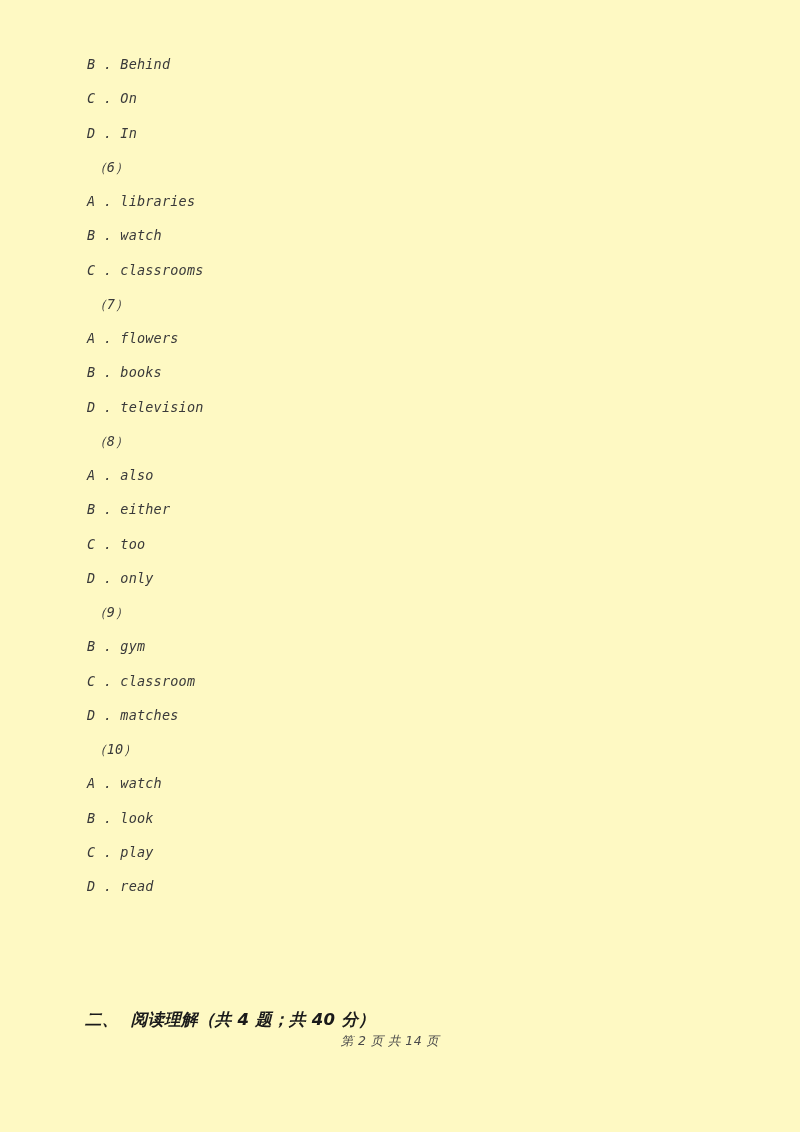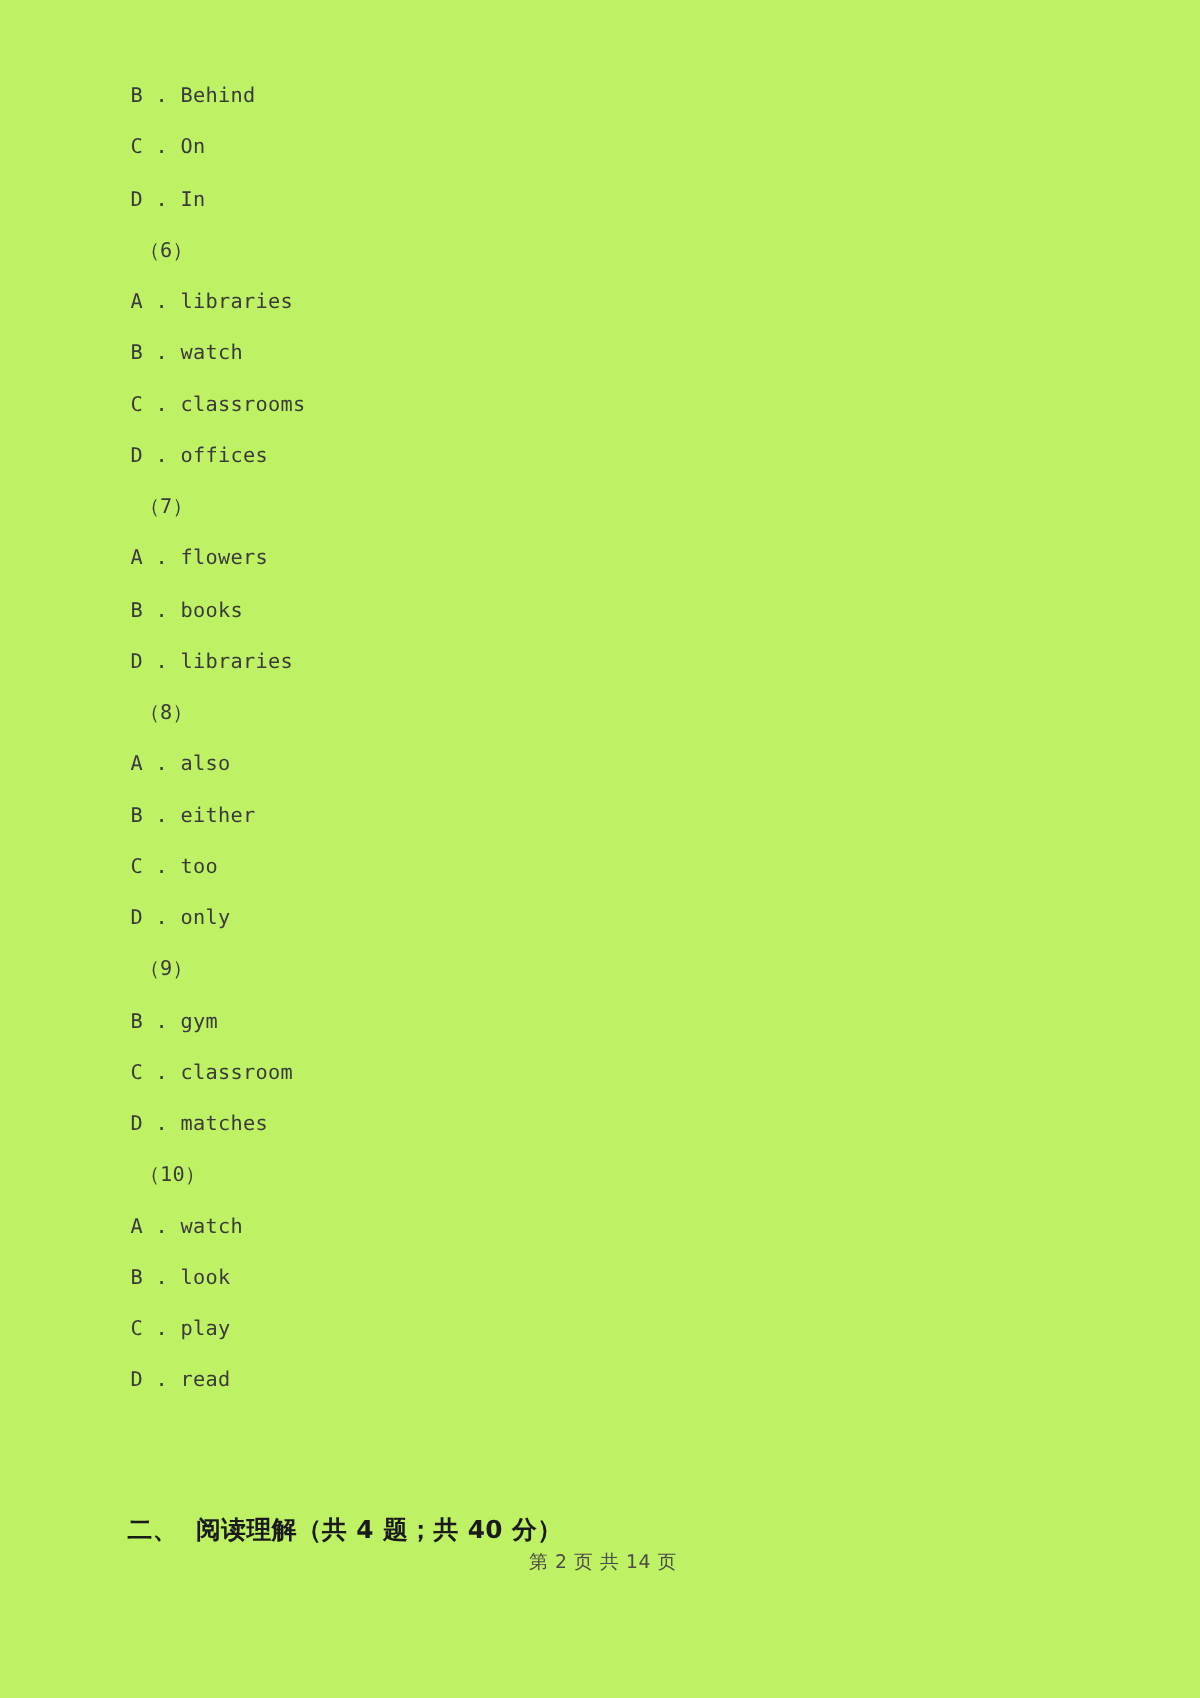--- a/index.html
+++ b/index.html
@@ -14,21 +14,22 @@
     font-family: "DejaVu Sans Mono", "Liberation Mono", monospace;
     overflow: hidden;
   }
 
   .page {
     position: absolute;
     left: 0;
     top: 0;
     width: 800px;
     height: 1132px;
-    background: #bef264;
+    background: #fef9c3;
+    font-style: italic;
   }
 
   .content {
     position: absolute;
     left: 86px;
     top: 47px;
     width: 640px;
   }
 
   
@@ -57,21 +58,21 @@
     font-family: "DejaVu Sans", "Liberation Sans", sans-serif;
     font-size: 16.5px;
     font-weight: bold;
     color: #1a1a1a;
     white-space: pre;
     letter-spacing: 0.3px;
   }
 
   .page-footer {
     position: absolute;
-    left: 12px;
+    left: 0;
     top: 1033px;
     width: 780px;
     text-align: center;
     font-family: "DejaVu Sans", "Liberation Sans", sans-serif;
     font-size: 12.5px;
     color: #4a4a4a;
     white-space: pre;
     letter-spacing: 0.4px;
   }
 </style>
@@ -81,25 +82,24 @@
 <div class="page">
 
   <div class="content">
       <div class="line option">B . Behind</div>
       <div class="line option">C . On</div>
       <div class="line option">D . In</div>
       <div class="line qnum">（6）</div>
       <div class="line option">A . libraries</div>
       <div class="line option">B . watch</div>
       <div class="line option">C . classrooms</div>
-      <div class="line option">D . offices</div>
       <div class="line qnum">（7）</div>
       <div class="line option">A . flowers</div>
       <div class="line option">B . books</div>
-      <div class="line option">D . libraries</div>
+      <div class="line option">D . television</div>
       <div class="line qnum">（8）</div>
       <div class="line option">A . also</div>
       <div class="line option">B . either</div>
       <div class="line option">C . too</div>
       <div class="line option">D . only</div>
       <div class="line qnum">（9）</div>
       <div class="line option">B . gym</div>
       <div class="line option">C . classroom</div>
       <div class="line option">D . matches</div>
       <div class="line qnum">（10）</div>

